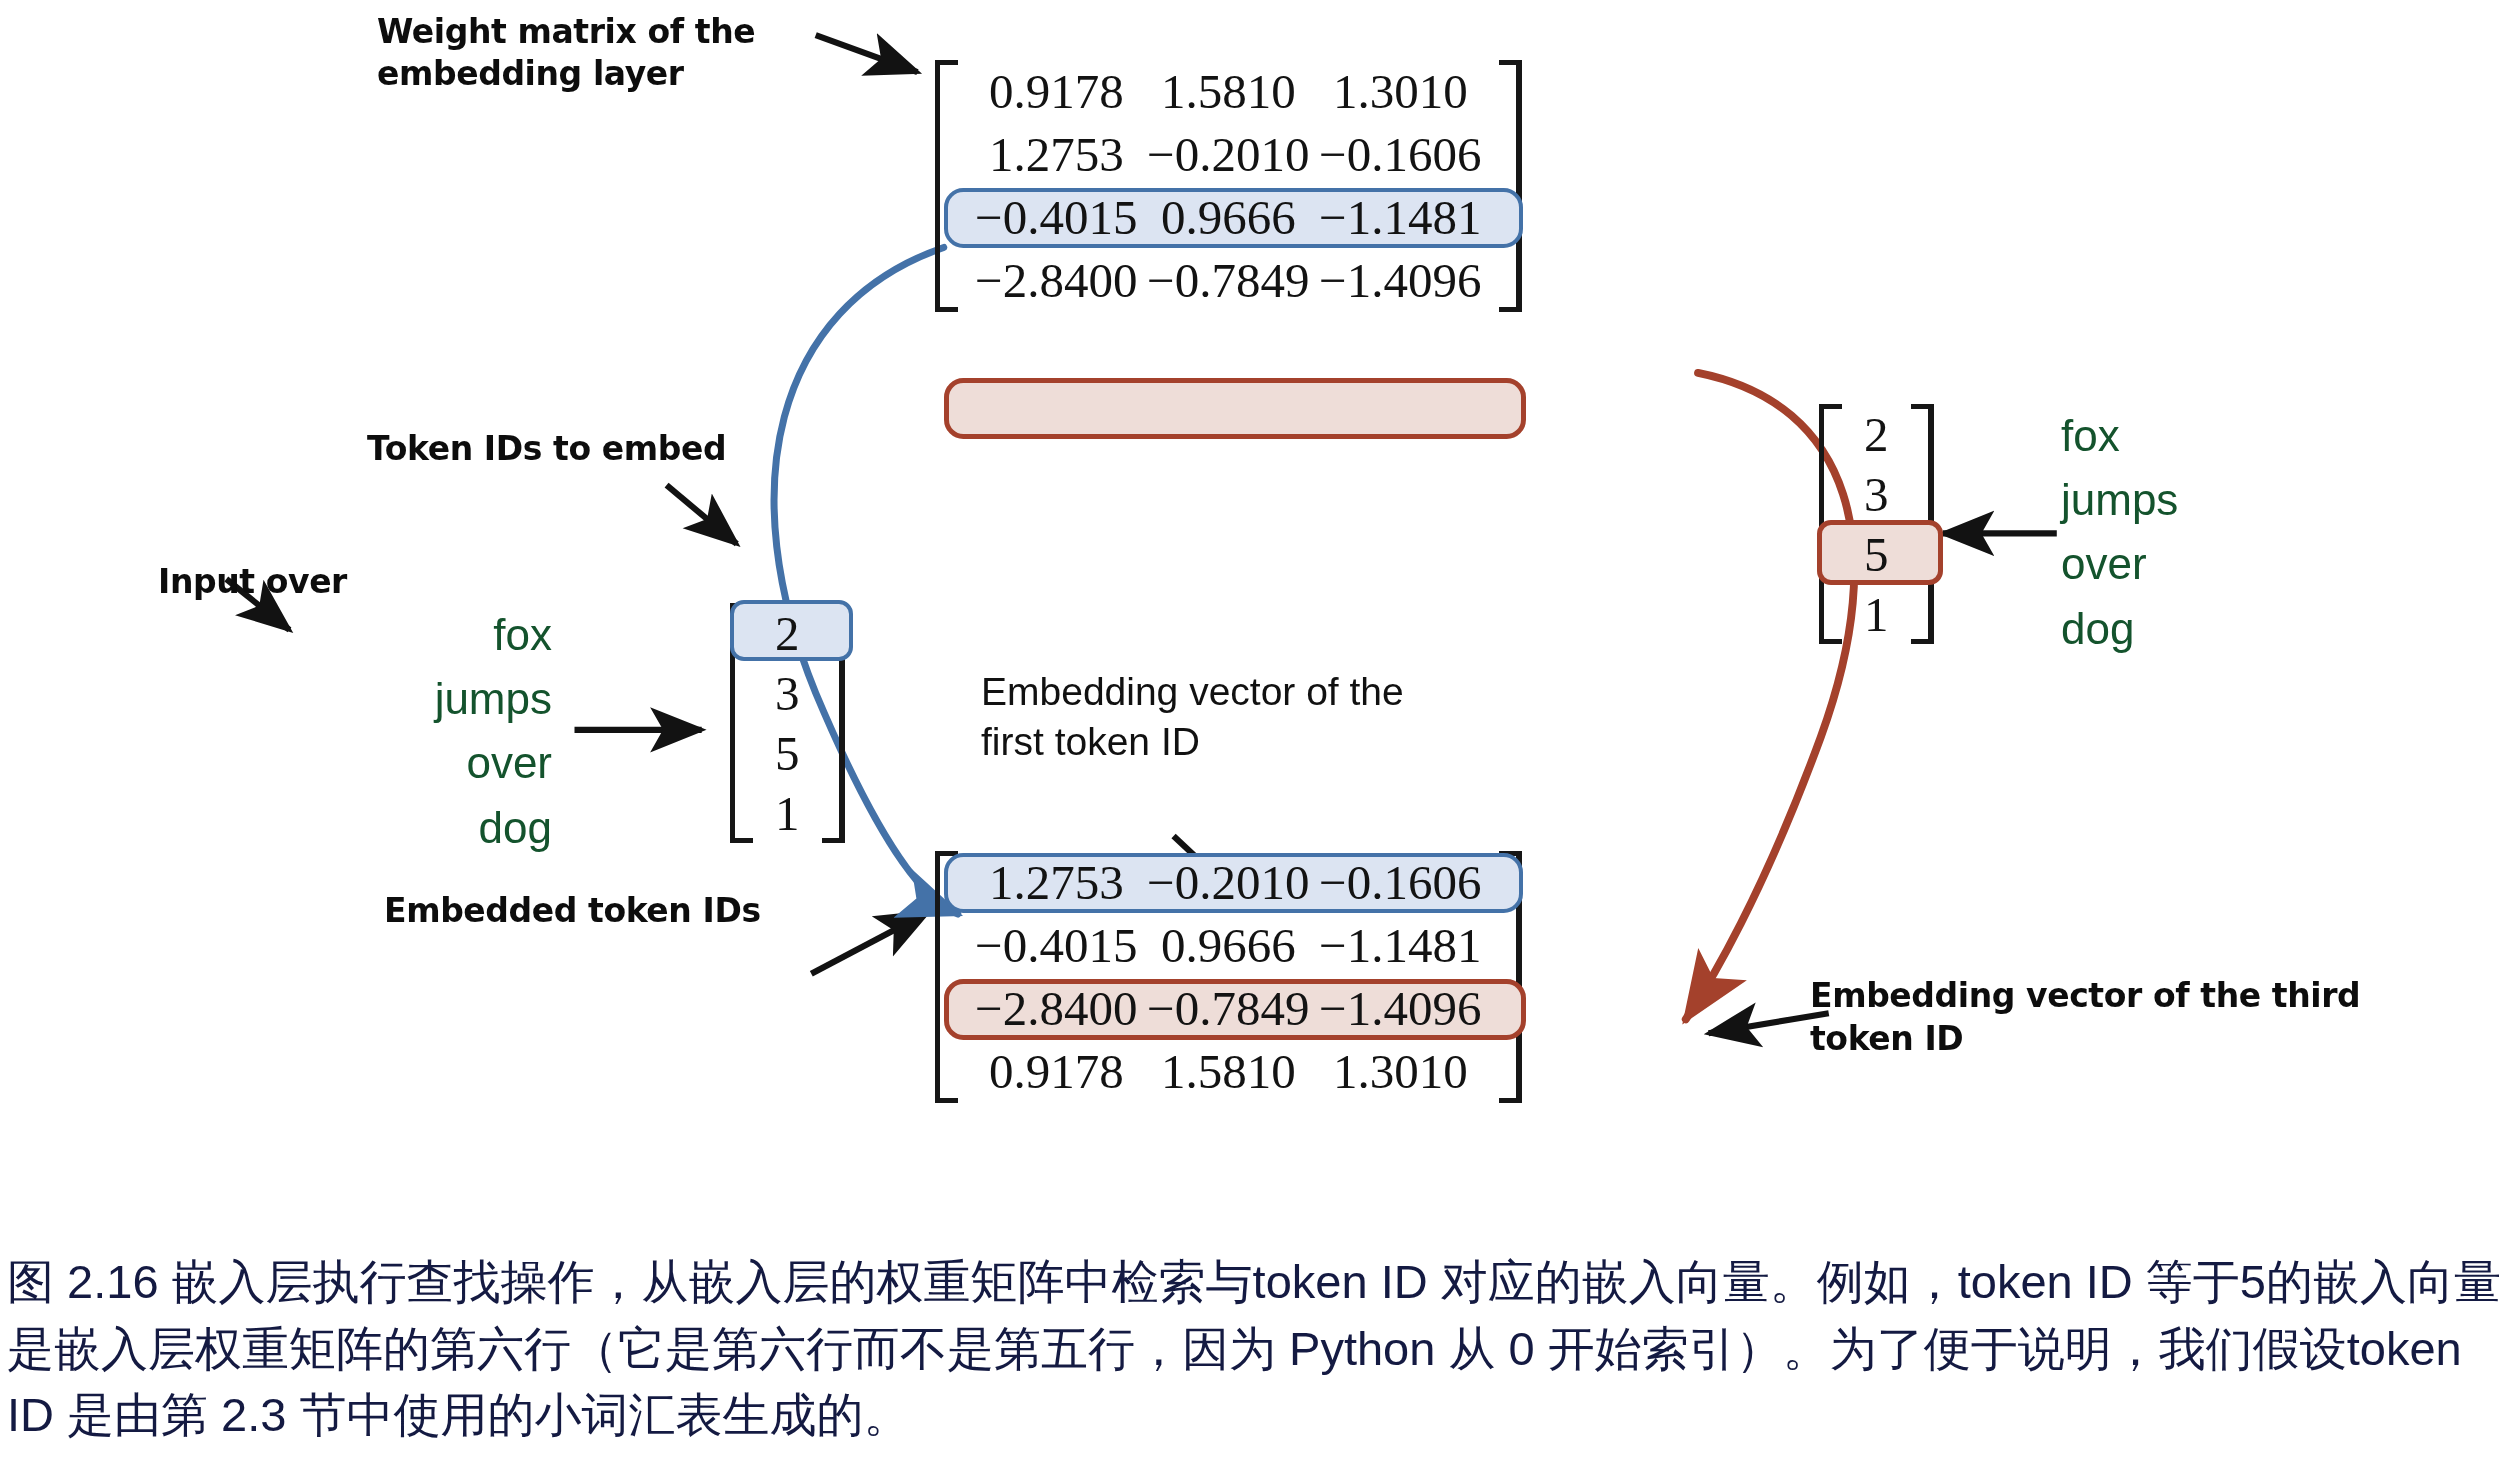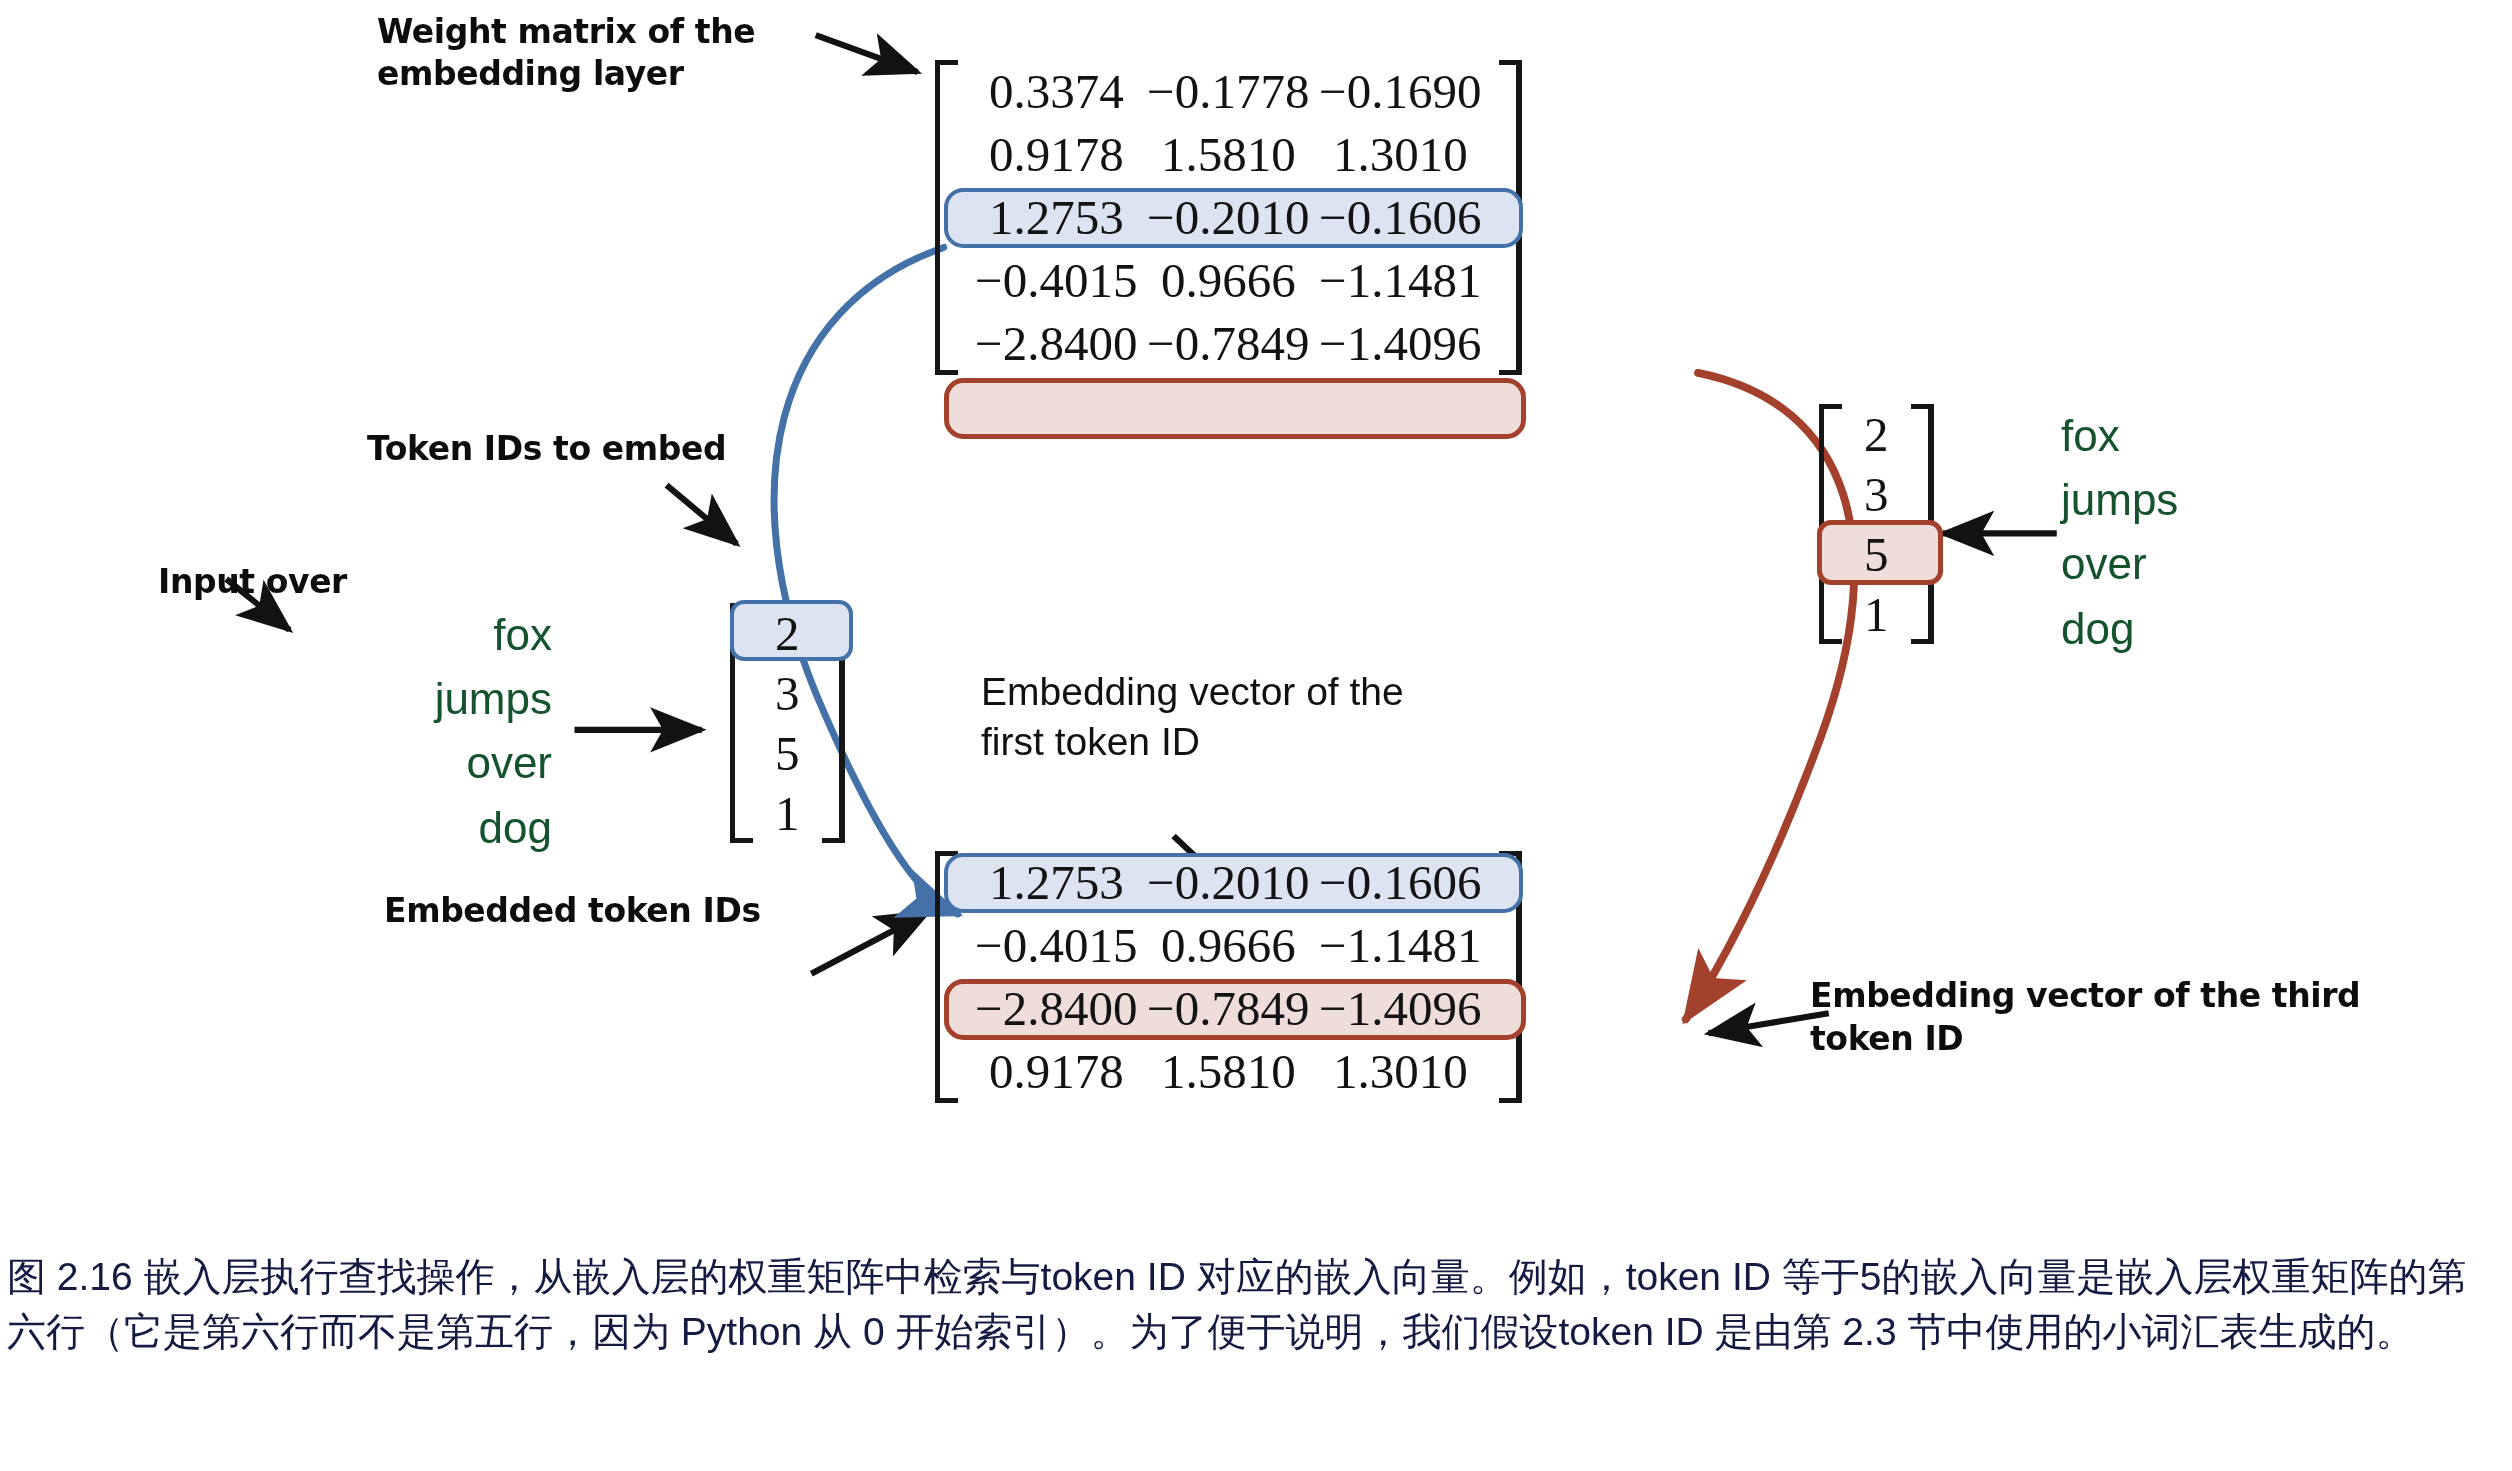--- a/index.html
+++ b/index.html
@@ -124,21 +124,21 @@
   .pill.red {
     background: #eeddd8;
     border: 5.3px solid #a4412c;
   }
   .pill.small { border-radius: 14px; }
 
   
   .caption {
     position: absolute;
     font-family: "Liberation Sans", sans-serif;
-    font-size: 39px;
+    font-size: 47px;
     line-height: 1.42;
     color: #141a42;
     letter-spacing: 0px;
   }
 
   svg.overlay {
     position: absolute;
     left: 0; top: 0;
     width: 2512px;
     height: 1472px;
@@ -239,25 +239,20 @@
       <span class="spine"></span>
         <span class="tip-t"></span>
         <span class="tip-b"></span>
     </div>
     <div class="rows">
 
       <div class="pill blue" style="left:-14px; top:128px; width:579px; height:60px;"></div>
       <div class="pill red" style="left:-14px; top:318px; width:582px; height:61px;"></div>
 
       <div class="mrow">
-        <span class="cell">0.3374</span>
-        <span class="cell">−0.1778</span>
-        <span class="cell">−0.1690</span>
-      </div>
-      <div class="mrow">
         <span class="cell">0.9178</span>
         <span class="cell">1.5810</span>
         <span class="cell">1.3010</span>
       </div>
       <div class="mrow">
         <span class="cell">1.2753</span>
         <span class="cell">−0.2010</span>
         <span class="cell">−0.1606</span>
       </div>
       <div class="mrow">

